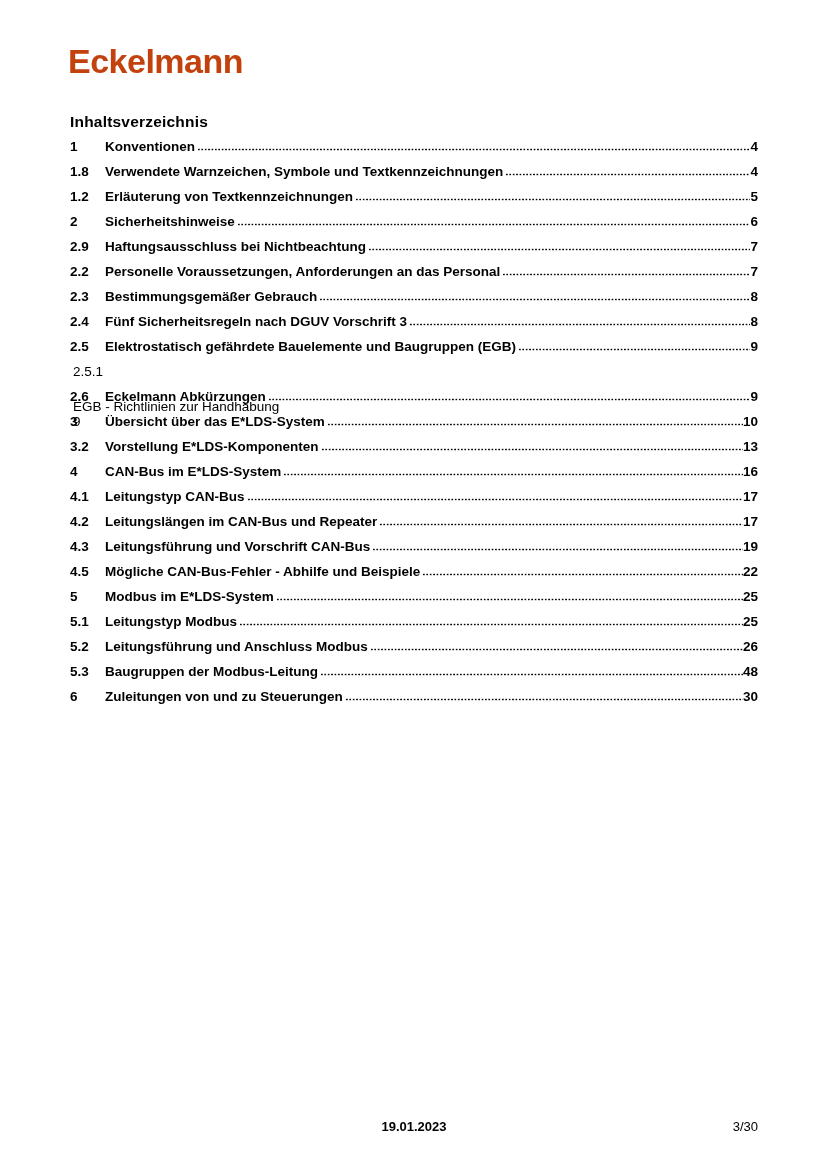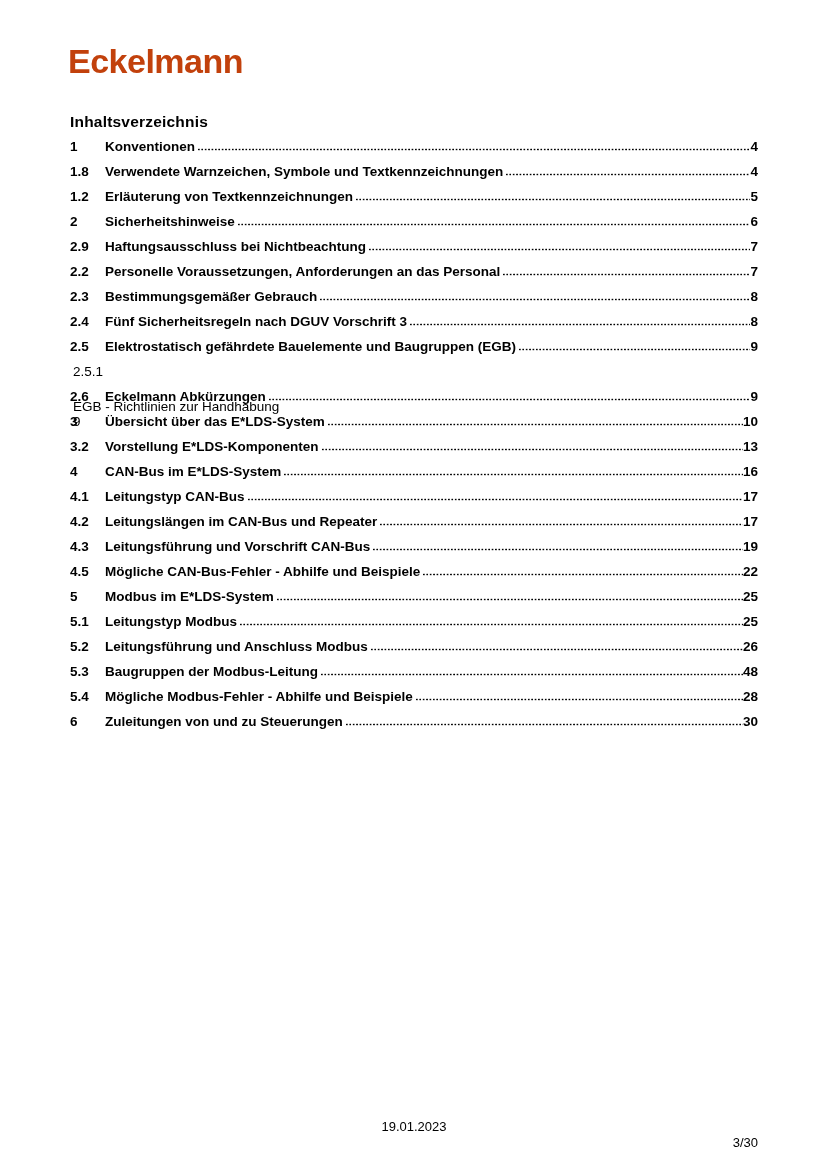--- a/index.html
+++ b/index.html
@@ -75,26 +75,26 @@
     top: 1119px;
     width: 688px;
     height: 16px;
     font-size: 13px;
   }
   .footer-date {
     position: absolute;
     left: 0;
     right: 0;
     text-align: center;
+    font-weight: bold;
   }
   .footer-page {
     position: absolute;
     right: 0;
     top: 0;
-    margin-top: 16px;
   }
 </style>
 </head>
 <body>
 
 <div class="page">
 
   <div class="logo" style="color: #c2410c;">Eckelmann</div>
 
   <div class="toc">
@@ -224,26 +224,20 @@
           <span class="toc-num">5.2</span>
           <span class="toc-label">Leitungsführung und Anschluss Modbus</span>
           <span class="dots"></span>
           <span class="toc-page">26</span>
         </div>
         <div class="toc-row">
           <span class="toc-num">5.3</span>
           <span class="toc-label">Baugruppen der Modbus-Leitung</span>
           <span class="dots"></span>
           <span class="toc-page">48</span>
-        </div>
-        <div class="toc-row">
-          <span class="toc-num">5.4</span>
-          <span class="toc-label">Mögliche Modbus-Fehler - Abhilfe und Beispiele</span>
-          <span class="dots"></span>
-          <span class="toc-page">28</span>
         </div>
         <div class="toc-row">
           <span class="toc-num">6</span>
           <span class="toc-label">Zuleitungen von und zu Steuerungen</span>
           <span class="dots"></span>
           <span class="toc-page">30</span>
         </div>
       </div>
   </div>
 

